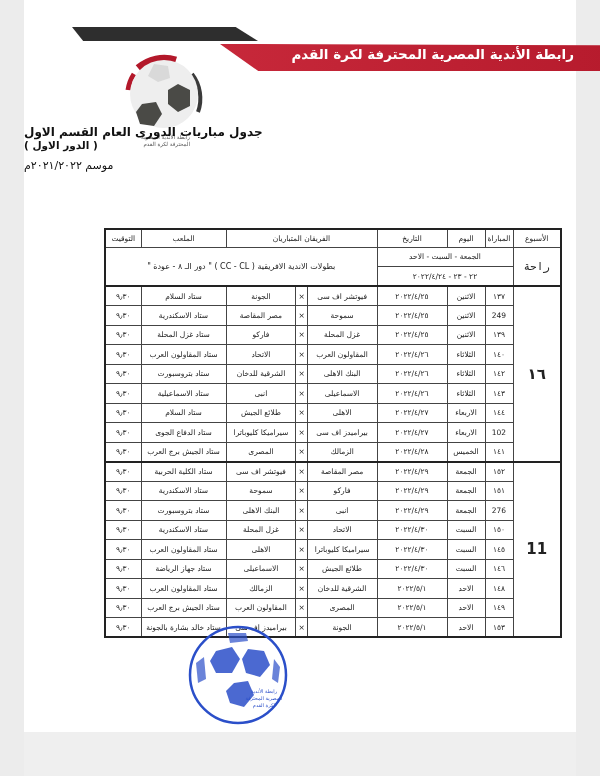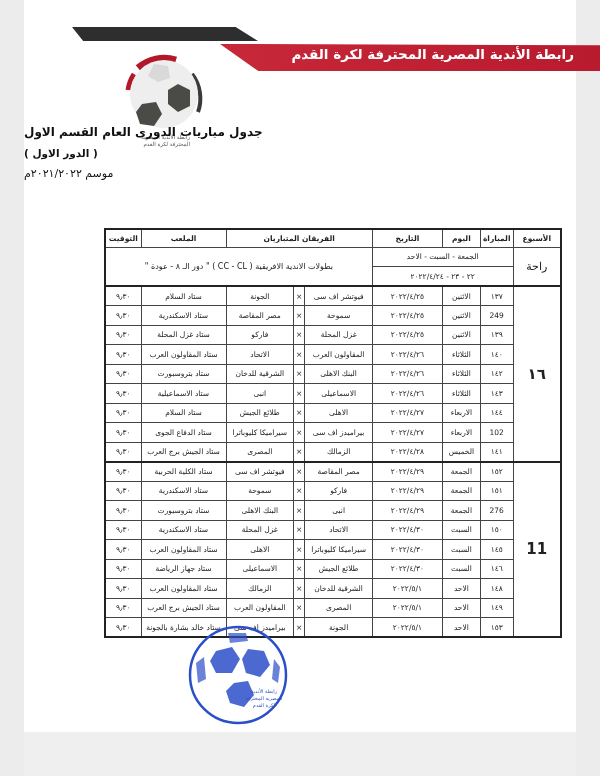--- a/index.html
+++ b/index.html
@@ -29,39 +29,39 @@
     }
     
     .logo { position: absolute; left: 96px; top: 54px; width: 92px; height: 100px; }
     .logo-caption {
       position: absolute; left: 0; top: 80px; width: 70px; font-size: 5.5px; color: #555;
       direction: rtl; text-align: right; line-height: 7px;
     }
     
     .titles { position: absolute; left: 0; top: 123px; width: 508px; text-align: left; direction: rtl; }
     .title-main { font-size: 12px; font-weight: bold; color: #111; margin-top: 2px; }
-    .title-round { font-size: 10.5px; font-weight: bold; color: #111; margin-top: 8px; }
+    .title-round { font-size: 10.5px; font-weight: bold; color: #111; margin-top: 0; }
     .title-season { font-size: 11px; font-weight: normal; color: #111; margin-top: 8px; }
     
     .schedule {
       position: absolute; left: 80px; top: 228px; width: 458px;
       border-collapse: collapse; direction: rtl; font-size: 7.5px; color: #222;
       border: 2px solid #222;
     }
     .schedule td, .schedule th { border: 1px solid #444; text-align: center; padding: 0 2px; height: 19.5px; white-space: nowrap; overflow: hidden; }
-    .schedule th { font-weight: bold; font-size: 7.5px; height: 18px; }
+    .schedule th { font-weight: normal; font-size: 7.5px; height: 18px; }
     .schedule .group-sep td { border-top: 2px solid #222; }
     .week-cell { font-size: 15px; font-weight: bold; }
     .vs { width: 10px; }
     .t1 { text-align: center; }
     .t2 { text-align: center; }
     .note-days { height: 17px; }
     .note-dates { height: 16px; }
     .note-text { font-size: 8px; }
-    .week-note { font-size: 11px; font-family: Liberation Sans, sans-serif; border-radius: 12px; }
+    .week-note { font-size: 11px; font-family: Liberation Mono, monospace; border-radius: 12px; }
     
     .stamp { position: absolute; left: 162px; top: 623px; width: 104px; height: 104px; }
     
     .footer-bar {
       position: absolute; left: 0; top: 732px; width: 230px; height: 20px;
       background: linear-gradient(90deg, #b51c2d, #8f1322);
       clip-path: polygon(0 0, 94% 0, 100% 100%, 0 100%);
     }
     .footer-phone {
       position: absolute; top: 734px; color: #fff; font-size: 9.5px; font-weight: bold; white-space: nowrap;

